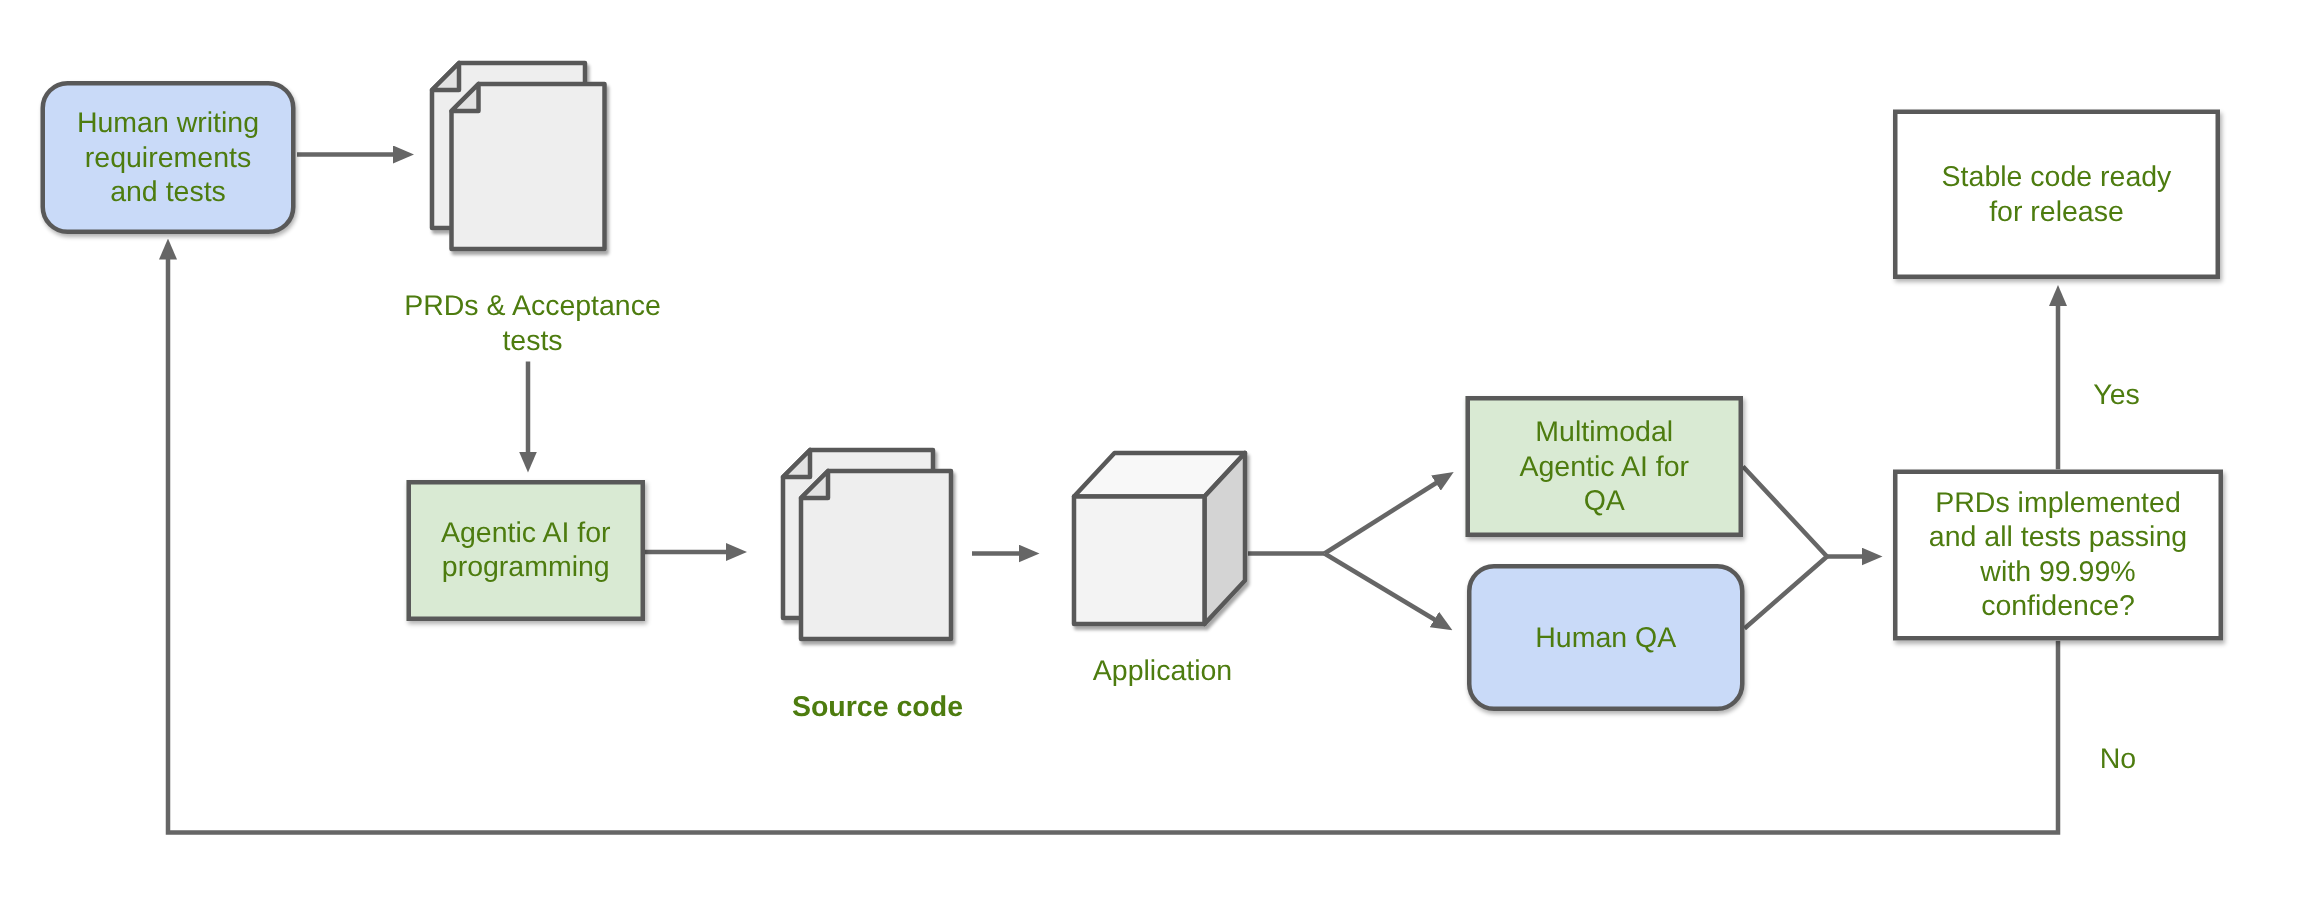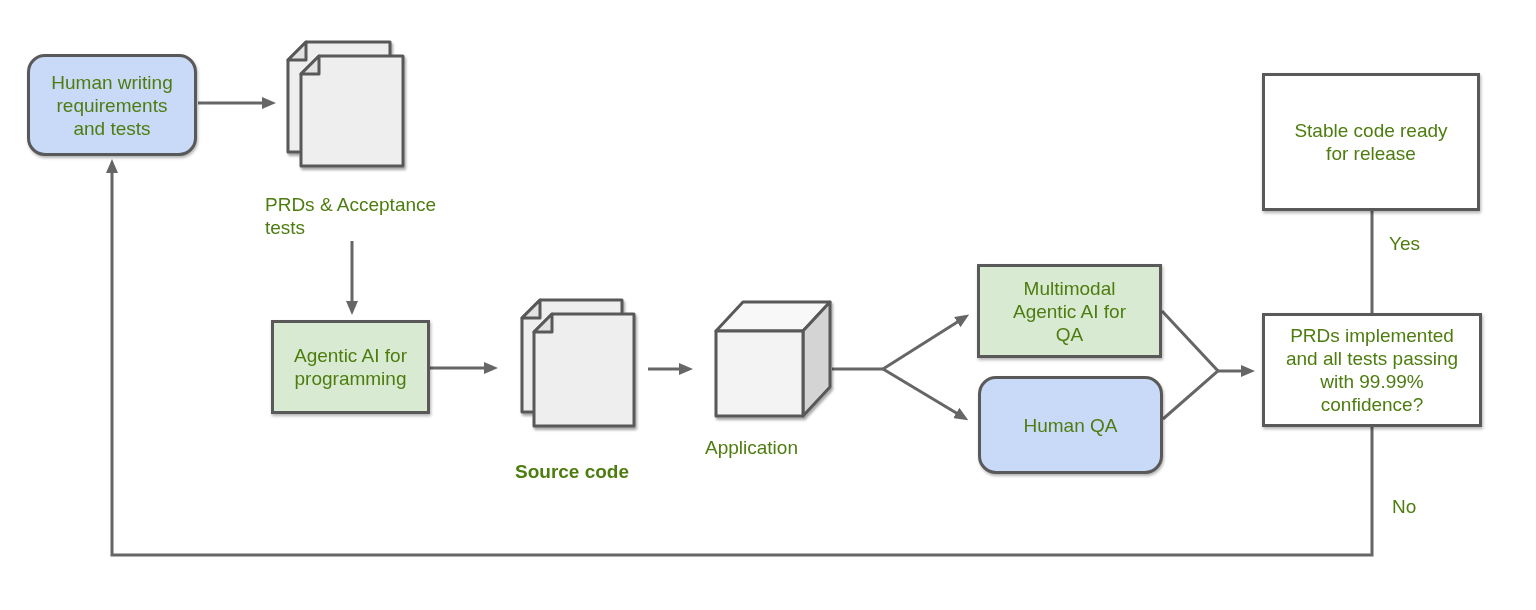--- a/index.html
+++ b/index.html
@@ -23,32 +23,32 @@
     font-size:19px;line-height:23px;
     background:#ffffff;
     box-shadow:1px 2px 3px rgba(0,0,0,0.30);
   }
   .blue{background:#c9daf8;border-radius:18px;}
   .green{background:#d9ead3;}
   .white{background:#ffffff;}
   .flabel{
     position:absolute;
     font-size:19px;line-height:23px;
-    text-align:left;
+    text-align:center;
   }
   .n-human{left:27px;top:54px;width:170px;height:102px;padding:0 15px;}
   .n-agentic{left:271px;top:320px;width:159px;height:94px;padding:0 18px;}
   .n-multimodal{left:977px;top:264px;width:185px;height:94px;padding:0 30px;}
   .n-humanqa{left:978px;top:376px;width:185px;height:98px;padding:0 20px;}
   .n-decision{left:1262px;top:313px;width:220px;height:114px;padding:0 17px;text-align:center;}
-  .n-stable{left:1262px;top:73px;width:218px;height:138px;padding:0 25px;}
+  .n-stable{left:1262px;top:73px;width:218px;height:113px;padding:0 25px;}
   .l-prds{left:265px;top:193px;width:180px;}
   .l-source{left:515px;top:460px;width:140px;font-weight:bold;}
   .l-application{left:705px;top:436px;width:140px;}
-  .l-yes{left:1389px;top:232px;width:44px;}
+  .l-yes{left:1389px;top:252px;width:44px;}
   .l-no{left:1392px;top:495px;width:40px;}
 </style>
 </head>
 <body>
 
 <div class="canvas">
 
   <svg class="wires" viewBox="0 0 1536 610">
     <defs>
       <marker id="arrow" viewBox="0 0 14 12" markerWidth="14" markerHeight="12" refX="2" refY="6" orient="auto" markerUnits="userSpaceOnUse">

